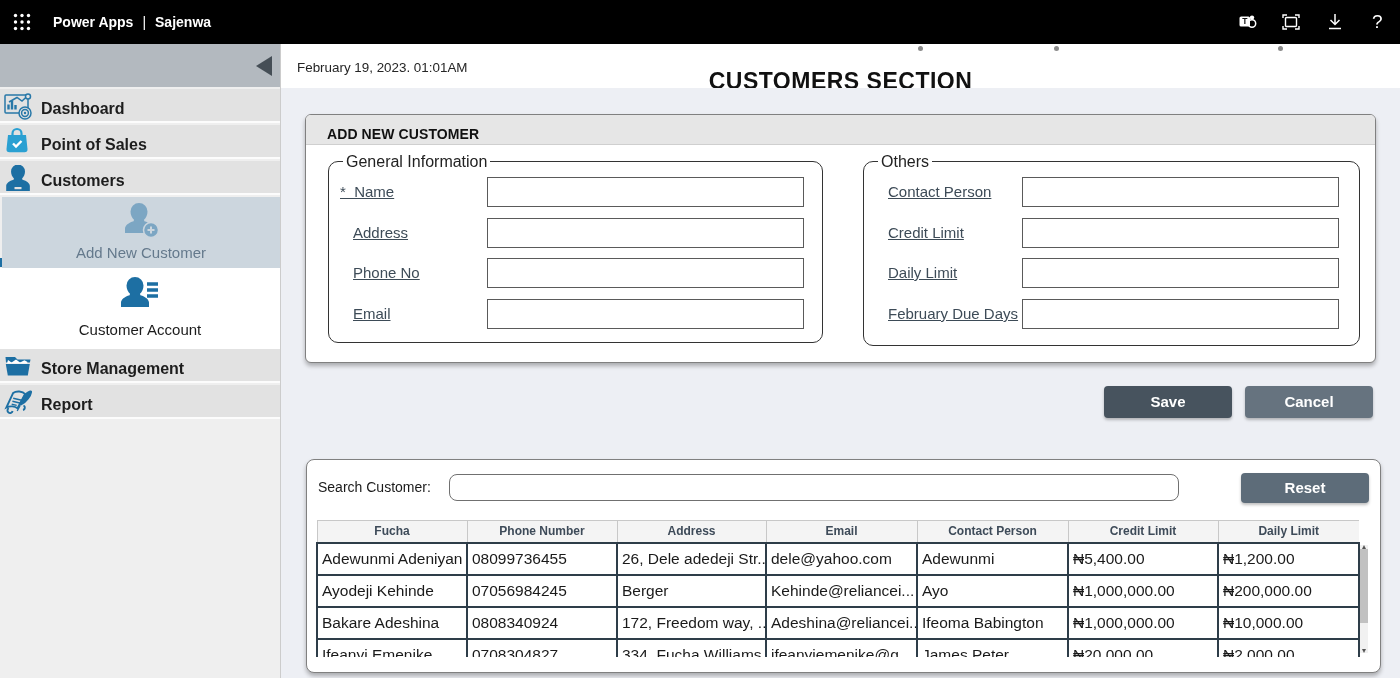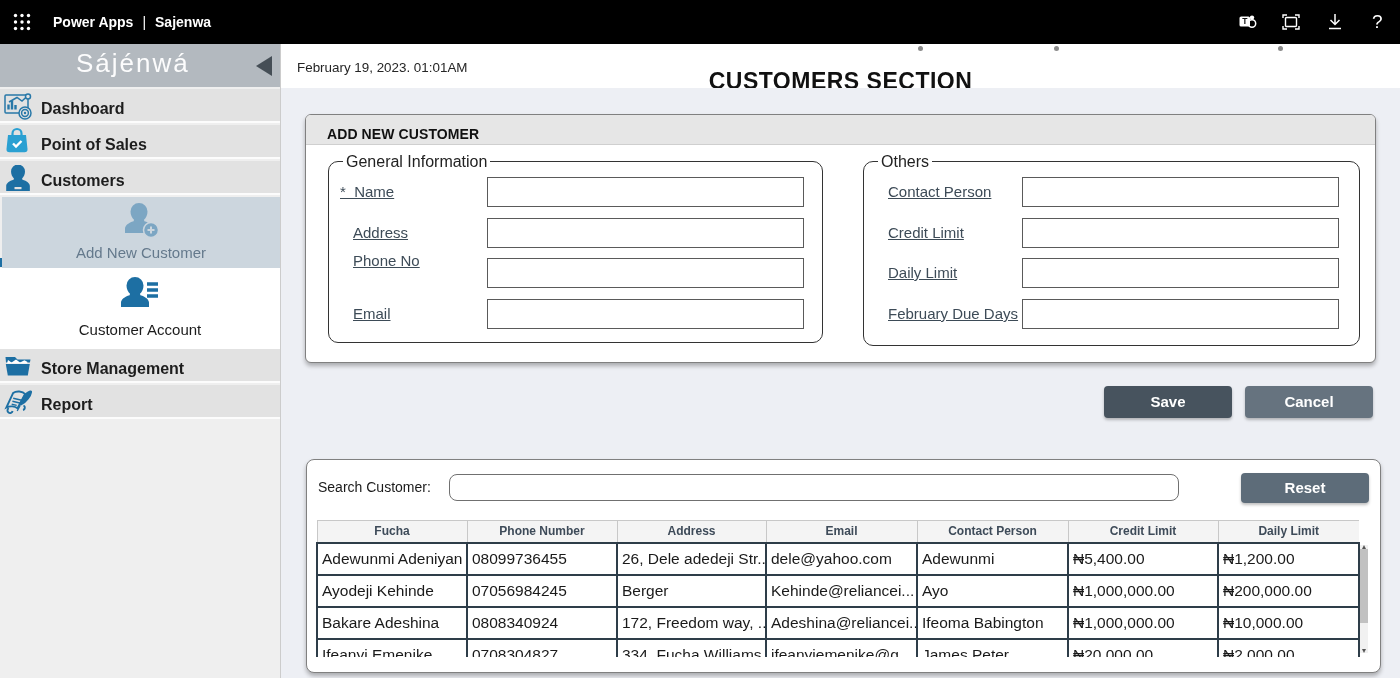--- a/index.html
+++ b/index.html
@@ -95,21 +95,20 @@
       <rect x="3.5" y="4.5" width="11" height="9" rx="1"></rect>
     </svg>
     <svg class="abs topicon" style="left:1326px" viewBox="0 0 18 18" fill="none" stroke="#fff" stroke-width="1.5">
       <path d="M9 1 V11 M4.5 7 L9 11.5 L13.5 7 M3 15.5 H15"></path>
     </svg>
     <div class="abs" style="left:1372px;top:0;height:44px;line-height:44px;font-size:19px;color:#fff;">?</div>
   </div>
 
   <div id="sidebar" class="abs">
     <div id="logo" class="abs"></div>
-    <div id="logotext" class="abs">Sájénwá</div>
     <div id="collapse" class="abs"></div>
 
     <div class="mrow abs" style="top:45px;">
       <svg width="30" height="30" viewBox="0 0 30 30" fill="none" stroke="#2878a8" stroke-width="1.5">
         <rect x="2" y="4" width="23" height="18" rx="1"></rect>
         <path d="M5.5 18.5 V13.5 M9 18.5 V9.5 M12.5 18.5 V14" stroke-width="2.4"></path>
         <path d="M6 11 L14 6.5 L19 10 L25 4.5"></path>
         <circle cx="25" cy="5.5" r="2.5" fill="#e2e2e2"></circle>
         <circle cx="22" cy="22" r="6" fill="#e2e2e2"></circle>
         <circle cx="22" cy="22" r="3.4"></circle>
@@ -185,21 +184,21 @@
 
   <div id="content" class="abs">
     <div id="panel1" class="abs">
       <div id="p1head" class="abs">ADD NEW CUSTOMER</div>
       <div class="fset" id="fs1">
         <span class="leg">General Information</span>
         <div class="flabel" style="left:11px;top:15px;">*&nbsp; Name</div>
         <div class="finput" style="left:158px;top:15px;width:317px;"></div>
         <div class="flabel" style="left:24px;top:56px;">Address</div>
         <div class="finput" style="left:158px;top:56px;width:317px;"></div>
-        <div class="flabel" style="left:24px;top:84px;">Phone No</div>
+        <div class="flabel" style="left:24px;top:96px;">Phone No</div>
         <div class="finput" style="left:158px;top:96px;width:317px;"></div>
         <div class="flabel" style="left:24px;top:137px;">Email</div>
         <div class="finput" style="left:158px;top:137px;width:317px;"></div>
       </div>
       <div class="fset" id="fs2">
         <span class="leg">Others</span>
         <div class="flabel" style="left:24px;top:15px;">Contact Person</div>
         <div class="finput" style="left:158px;top:15px;width:317px;"></div>
         <div class="flabel" style="left:24px;top:56px;">Credit Limit</div>
         <div class="finput" style="left:158px;top:56px;width:317px;"></div>

